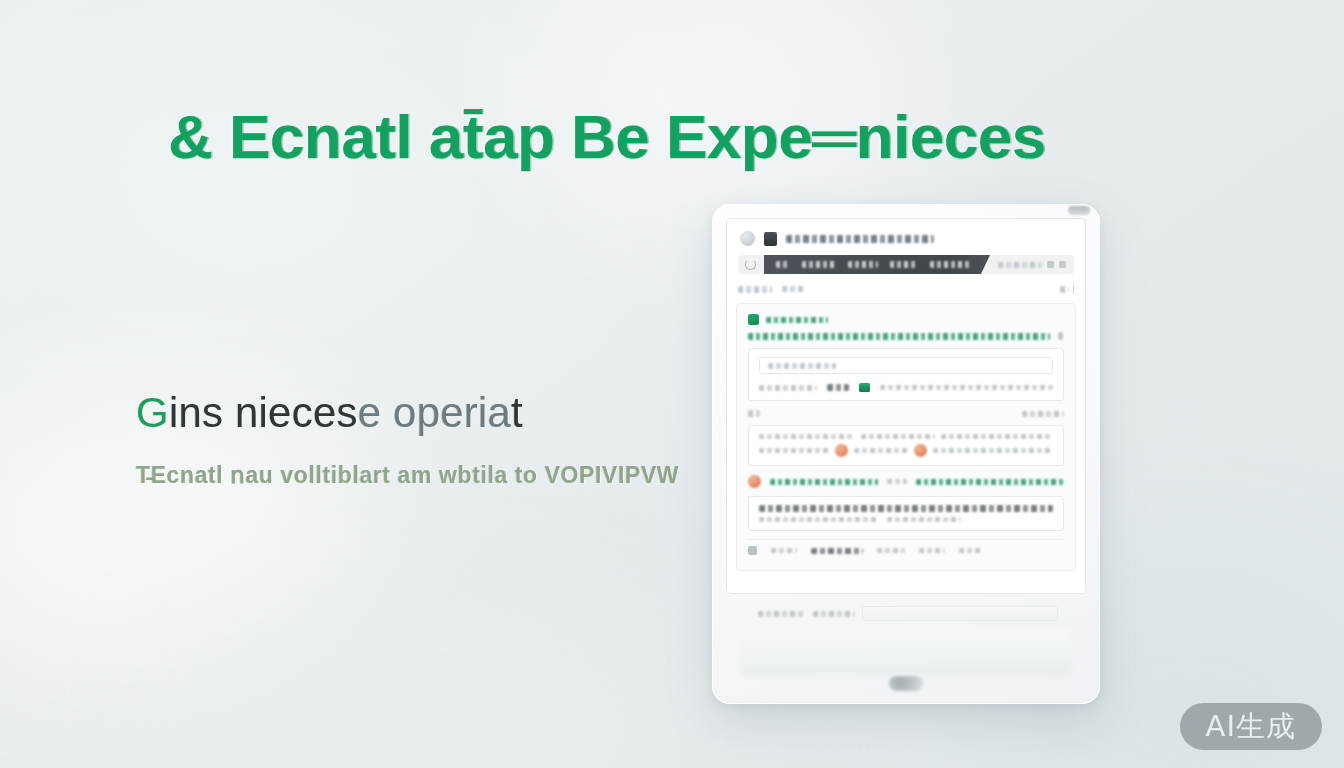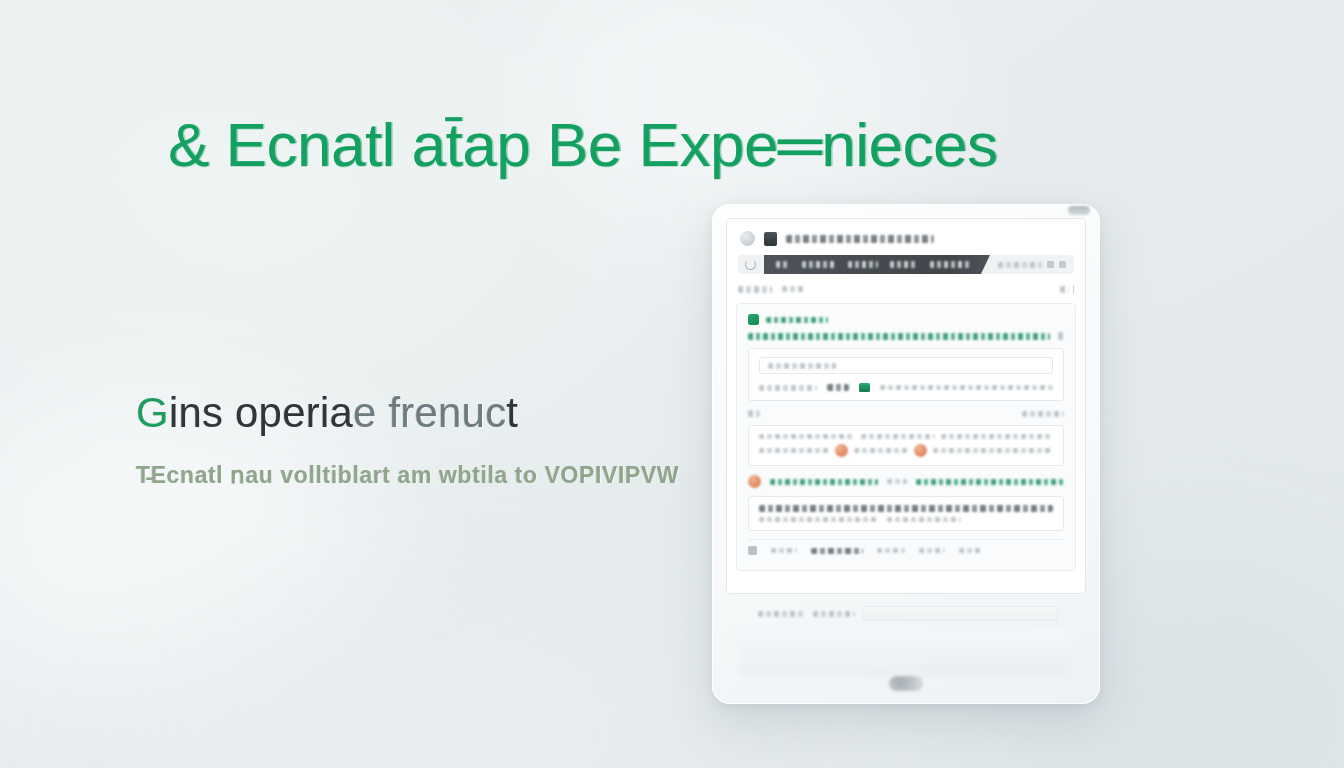--- a/index.html
+++ b/index.html
@@ -37,31 +37,30 @@
   
   .copy { position: absolute; left: 0; top: 0; width: 680px; height: 768px; }
 
   .headline {
     position: absolute;
     left: 168px;
     top: 104px;
     width: 1060px;
     font-size: 62px;
     line-height: 1.05;
-    font-weight: 400;
+    font-weight: 700;
     letter-spacing: -0.5px;
     color: #14a061;
     white-space: nowrap;
     
     text-shadow:
       1.5px 0 0 rgba(20,160,97,.42),
       -1.5px 0 0 rgba(255,255,255,.55),
       0 1px 0 rgba(20,160,97,.22);
     filter: blur(.18px);
-    margin-top: 8px;
   }
 
   .subhead {
     position: absolute;
     left: 136px;
     top: 388px;
     font-size: 42px;
     line-height: 1.18;
     font-weight: 400;
     color: #2f3538;
@@ -290,21 +289,21 @@
 
   <div class="bg-blob blob-a"></div>
   <div class="bg-blob blob-b"></div>
   <div class="bg-blob blob-c"></div>
   <div class="bg-blob blob-d"></div>
 
   <div class="copy">
     <div class="headline">&amp; Ecnatl at̄ap  Be Expe═nieces</div>
 
     <div class="subhead">
-      <span class="lead">G</span><span>ins operia</span><span class="fade">e  frenuc</span><span>t</span>
+      <span class="lead">G</span><span>ins nieces</span><span class="fade">e  operia</span><span>t</span>
     </div>
 
     <div class="caption">T̵Ecnatl ոau  volltiblart  am wbtila   to  VOPIVIPVW</div>
   </div>
 
   <div class="device">
     <div class="device-nub"></div>
 
     <div class="screen">
 
@@ -413,14 +412,15 @@
     <div class="lower-plate"></div>
     <div class="lower-row">
       <div class="blur-text bt-light" style="width:48px;height:6px"></div>
       <div class="blur-text bt-light" style="width:42px;height:6px"></div>
       <div class="lower-field"></div>
     </div>
 
     <div class="home-button"></div>
   </div>
 
+  <div class="watermark">AI生成</div>
 
 </div>
 
 </body></html>

